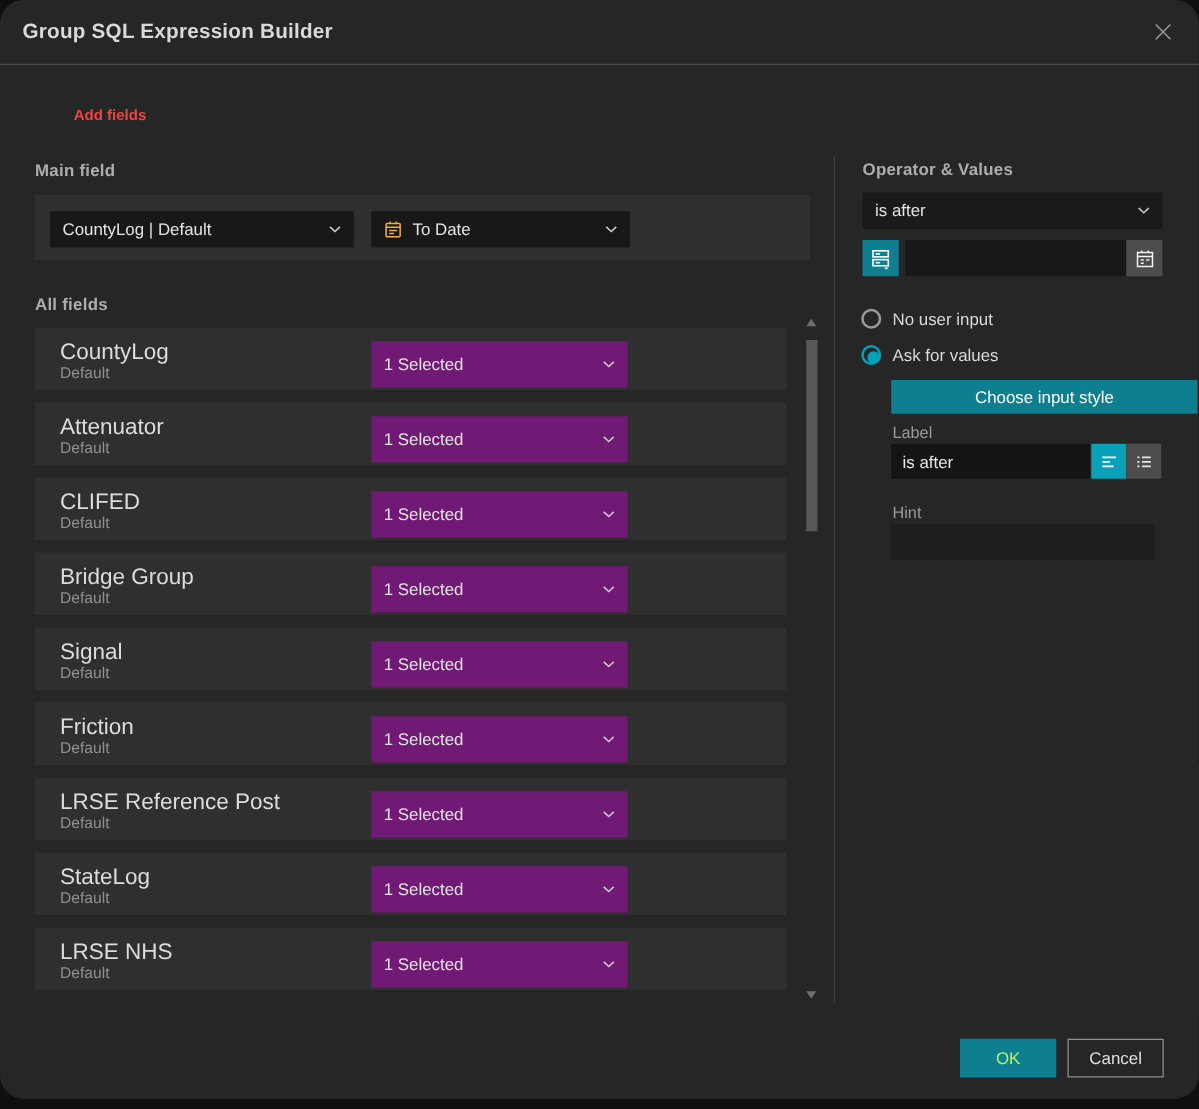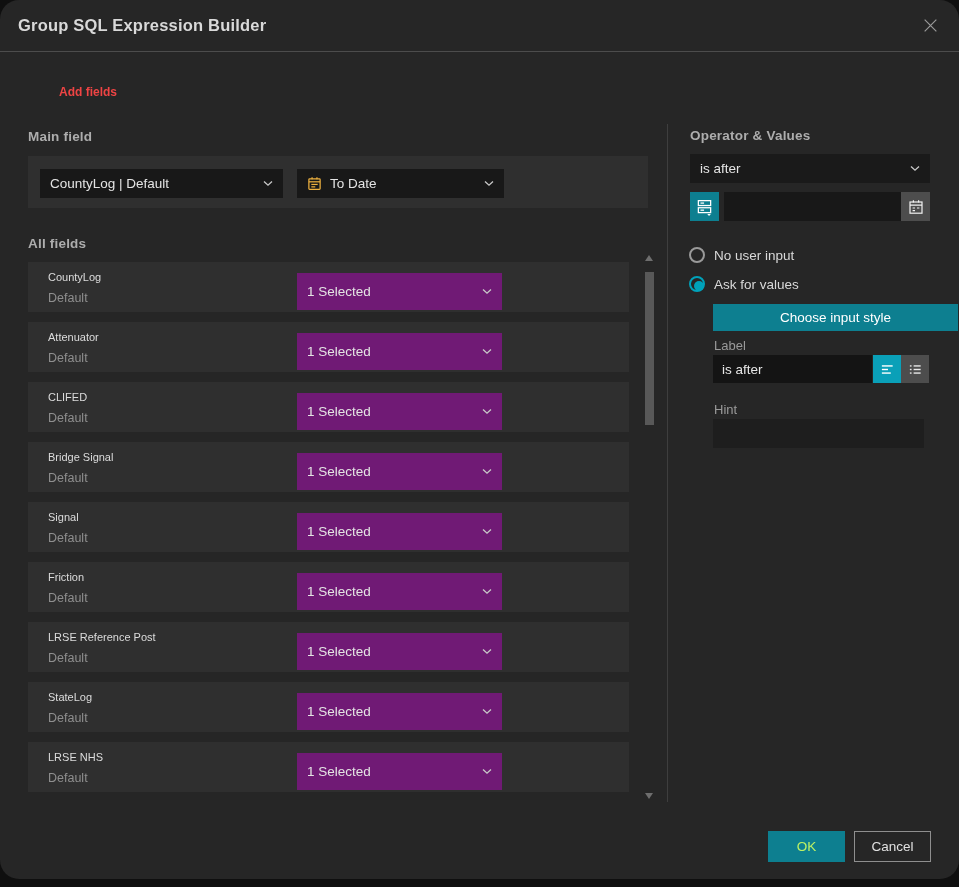--- a/index.html
+++ b/index.html
@@ -16,21 +16,21 @@
 
   
   .main-panel { position:absolute; left:28px; top:156px; width:620px; height:52px; background:#2f2f2f; }
   .dd { background:#181818; display:flex; align-items:center; padding:0 10px; color:#e4e4e4; font-size:13.5px; cursor:pointer; }
   .dd .chev { margin-left:auto; display:flex; }
   .dd1 { position:absolute; left:12px; top:13px; width:243px; height:29px; }
   .dd2 { position:absolute; left:269px; top:13px; width:207px; height:29px; gap:8px; }
 
   
   .row { position:absolute; left:28px; width:601px; height:50px; background:#2f2f2f; }
-  .row-name { position:absolute; left:20px; top:9px; font-size:11px; color:#dcdcdc; }
+  .row-name { position:absolute; left:20px; top:9px; font-size:18px; color:#dcdcdc; }
   .row-sub { position:absolute; left:20px; top:29px; font-size:12.5px; color:#8f8f8f; }
   .row-dd { position:absolute; left:269px; top:11px; width:205px; height:37px; background:#701a75; }
 
   
   .scrollbar { position:absolute; left:644px; top:253px; width:11px; height:548px; }
   .sb-up, .sb-down { position:absolute; left:1px; width:0; height:0; border-left:4.5px solid transparent; border-right:4.5px solid transparent; cursor:pointer; }
   .sb-up { top:2px; border-bottom:6px solid #6e6e6e; }
   .sb-down { bottom:2px; border-top:6px solid #6e6e6e; }
   .sb-thumb { position:absolute; left:1px; top:19px; width:9px; height:153px; background:#585858; cursor:pointer; }
 
@@ -142,21 +142,21 @@
     <div class="dd row-dd">
         <span>1 Selected</span>
         <span class="chev">
           <svg width="10" height="7" viewBox="0 0 10 7">
             <polyline points="1,1.5 5,5.2 9,1.5" stroke="#c9c9c9" stroke-width="1.3" fill="none"></polyline>
           </svg>
         </span>
       </div>
   </div>
   <div class="row" style="top:442px">
-    <div class="row-name">Bridge Signal</div>
+    <div class="row-name">Bridge Group</div>
     <div class="row-sub">Default</div>
     <div class="dd row-dd">
         <span>1 Selected</span>
         <span class="chev">
           <svg width="10" height="7" viewBox="0 0 10 7">
             <polyline points="1,1.5 5,5.2 9,1.5" stroke="#c9c9c9" stroke-width="1.3" fill="none"></polyline>
           </svg>
         </span>
       </div>
   </div>

